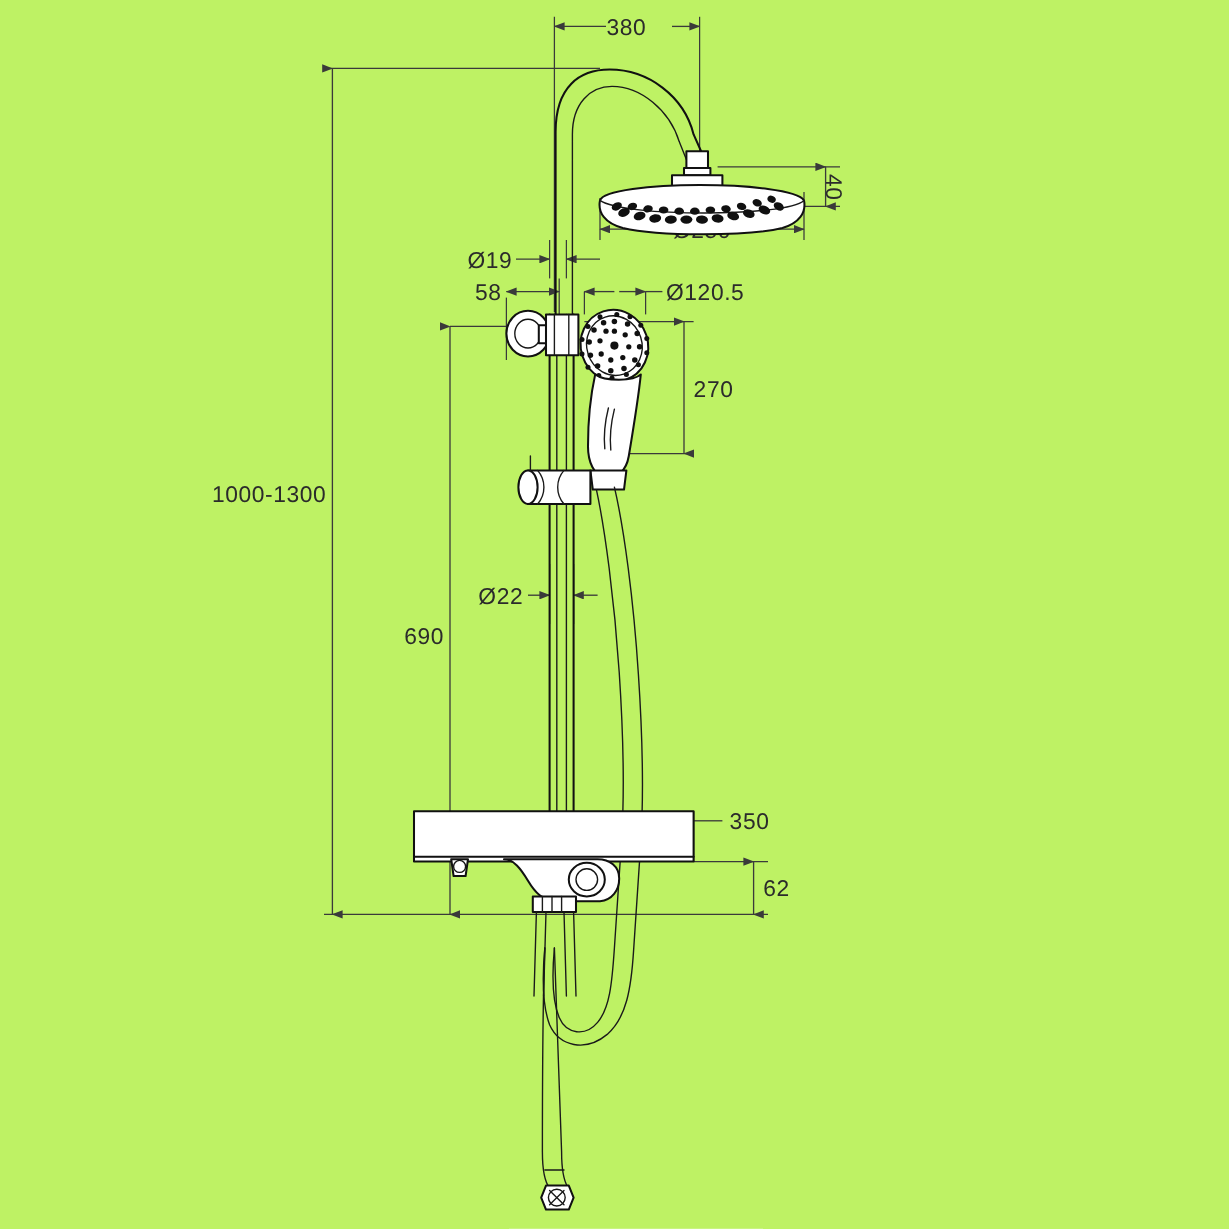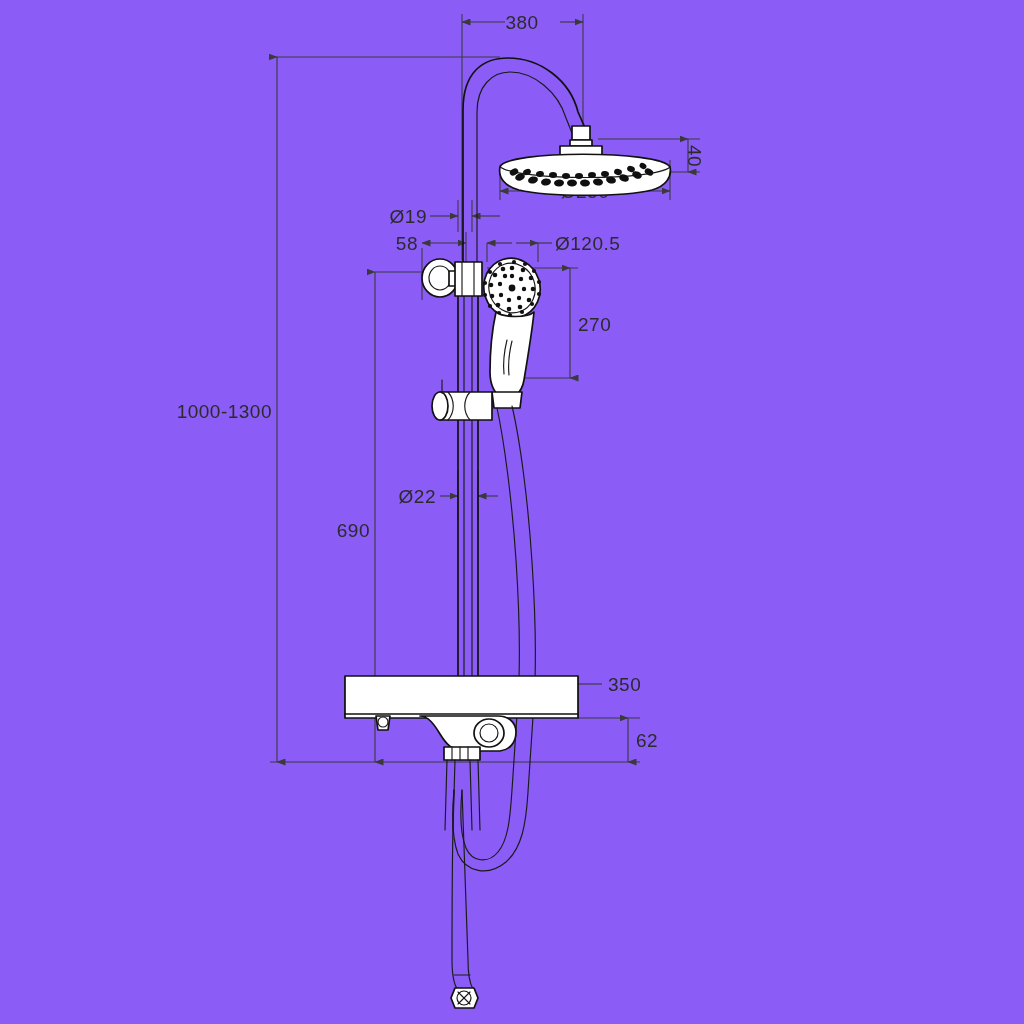--- a/index.html
+++ b/index.html
@@ -5,21 +5,21 @@
 <style>
   html,body{margin:0;padding:0;background:#ffffff;}
   body{
     width:1024px;height:1024px;
     font-family:"Liberation Sans", sans-serif;
     overflow:hidden;
     position:relative;
   }
   #drawing-root{
     position:absolute;left:0;top:0;width:1024px;height:1024px;
-    background:#8b5cf6;
+    background:#bef264;
     text-align:center;
   }
   svg#tech-drawing{display:block;width:1024px;height:1024px;}
   .dimtext{
     font-family:"Liberation Sans", sans-serif;
     font-size:19px;
     fill:#2b2b2b;
     letter-spacing:0.5px;
   }
   .dimline{stroke:#3a3a3a;stroke-width:1.1;fill:none;}

